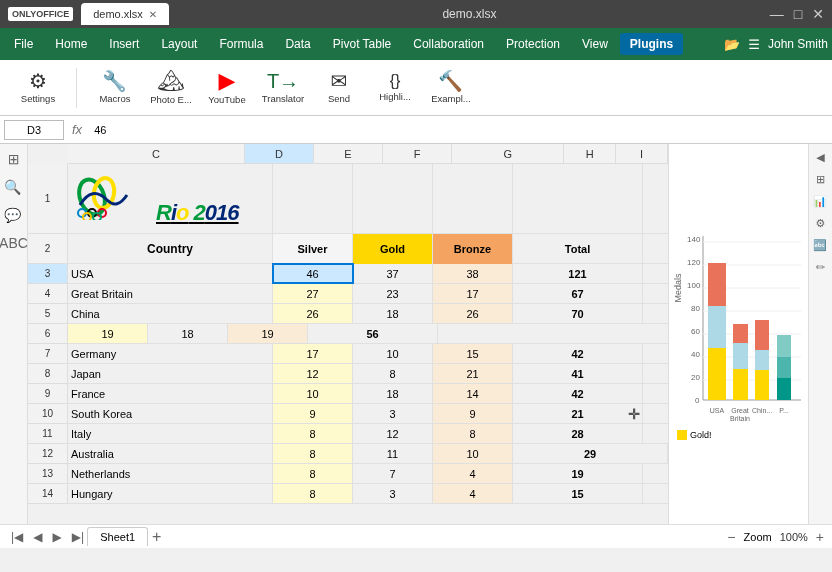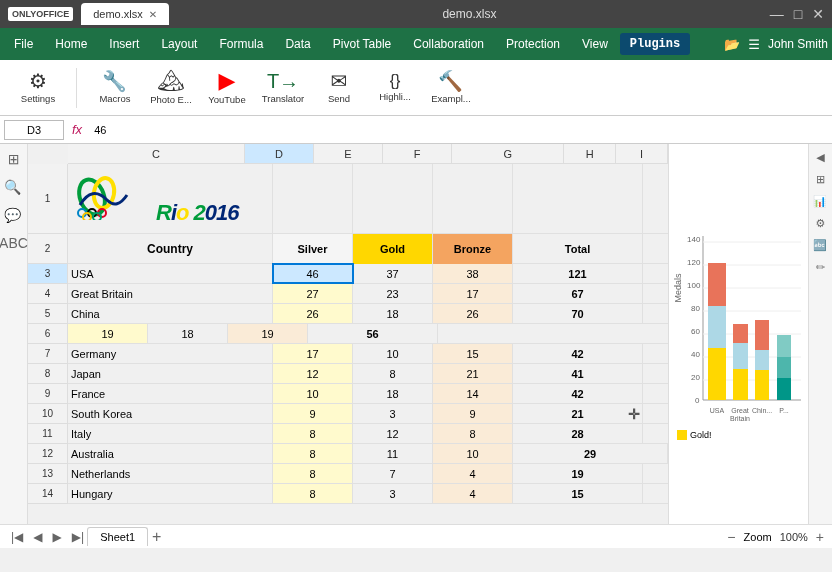--- a/index.html
+++ b/index.html
@@ -11,36 +11,36 @@
     .title-bar-tab { background: #fff; color: #333; font-size: 11px; padding: 4px 12px; border-radius: 4px 4px 0 0; display: flex; align-items: center; gap: 6px; height: 22px; }
     .title-bar-tab .close-x { font-size: 10px; color: #666; cursor: pointer; }
     .title-bar-title { flex: 1; text-align: center; color: #ddd; font-size: 12px; }
     .title-bar-controls { display: flex; gap: 10px; align-items: center; }
     .title-bar-btn { color: #ccc; font-size: 14px; cursor: pointer; }
 
     
     .menu-bar { display: flex; align-items: center; background: #1e7145; height: 32px; padding: 0 4px; gap: 2px; }
     .menu-item { color: #fff; font-size: 12px; padding: 4px 10px; cursor: pointer; border-radius: 3px; }
     .menu-item:hover, .menu-item.active { background: #155a35; }
-    .menu-item.active { background: #0c4a6e; font-weight: bold; font-family: Liberation Mono, monospace; }
+    .menu-item.active { background: #0369a1; font-weight: bold; }
     .menu-bar-right { margin-left: auto; display: flex; align-items: center; gap: 8px; }
     .user-name { color: #fff; font-size: 12px; }
 
     
     .toolbar { display: flex; align-items: center; background: #fff; height: 56px; border-bottom: 1px solid #ccc; padding: 4px 8px; gap: 4px; }
     .toolbar-group { display: flex; align-items: center; gap: 4px; padding: 0 4px; }
     .toolbar-sep { width: 1px; height: 40px; background: #ddd; margin: 0 4px; }
     .toolbar-btn { display: flex; flex-direction: column; align-items: center; justify-content: center; width: 52px; height: 46px; cursor: pointer; border-radius: 3px; gap: 2px; font-size: 10px; color: #333; }
     .toolbar-btn-icon { font-size: 20px; line-height: 1; }
     .toolbar-btn-label { font-size: 9.5px; color: #333; }
 
     
     .formula-bar { display: flex; align-items: center; background: #fff; height: 28px; border-bottom: 1px solid #ccc; padding: 0 4px; gap: 4px; }
     .cell-ref { width: 60px; border: 1px solid #bbb; height: 20px; padding: 0 4px; font-size: 11px; text-align: center; }
-    .formula-fx { font-size: 13px; color: #be185d; padding: 0 4px; font-style: italic; }
+    .formula-fx { font-size: 13px; color: #737373; padding: 0 4px; font-style: italic; }
     .formula-input { flex: 1; border: none; outline: none; font-size: 11px; height: 20px; padding: 0 4px; }
 
     
     .left-sidebar { width: 28px; background: #f5f5f5; border-right: 1px solid #ddd; display: flex; flex-direction: column; align-items: center; padding: 4px 0; gap: 6px; }
     .sidebar-icon { width: 22px; height: 22px; display: flex; align-items: center; justify-content: center; cursor: pointer; border-radius: 2px; font-size: 14px; color: #666; }
 
     
     .grid-area { flex: 1; display: flex; flex-direction: column; overflow: hidden; }
 
     
@@ -199,21 +199,21 @@
         <div class="row-num">13</div>
         <div class="row-num">14</div>
       </div>
 
       <div class="rows-data">
 
         <div class="data-row" style="height:70px;">
           <div class="cell" style="width:205px;height:70px;padding:4px;">
 
             <div style="display:flex;flex-direction:column;align-items:flex-start;">
-              <div style="display:flex;align-items:baseline;gap:0px;">
+              <div style="display:flex;align-items:baseline;gap:0px;text-decoration:underline;">
                 <svg width="80" height="45" viewBox="0 0 80 45">
 
                   <ellipse cx="20" cy="22" rx="12" ry="18" fill="none" stroke="#009c3b" stroke-width="4" transform="rotate(-20,20,22)"></ellipse>
                   <ellipse cx="32" cy="18" rx="10" ry="15" fill="none" stroke="#ffdf00" stroke-width="4" transform="rotate(10,32,18)"></ellipse>
                   <path d="M8,30 Q20,10 35,25 Q45,35 55,20" fill="none" stroke="#002776" stroke-width="3"></path>
 
                   <circle cx="10" cy="38" r="4" fill="none" stroke="#0085c7" stroke-width="2"></circle>
                   <circle cx="20" cy="38" r="4" fill="none" stroke="#000" stroke-width="2"></circle>
                   <circle cx="30" cy="38" r="4" fill="none" stroke="#df0024" stroke-width="2"></circle>
                   <circle cx="15" cy="42" r="4" fill="none" stroke="#f4c300" stroke-width="2"></circle>

